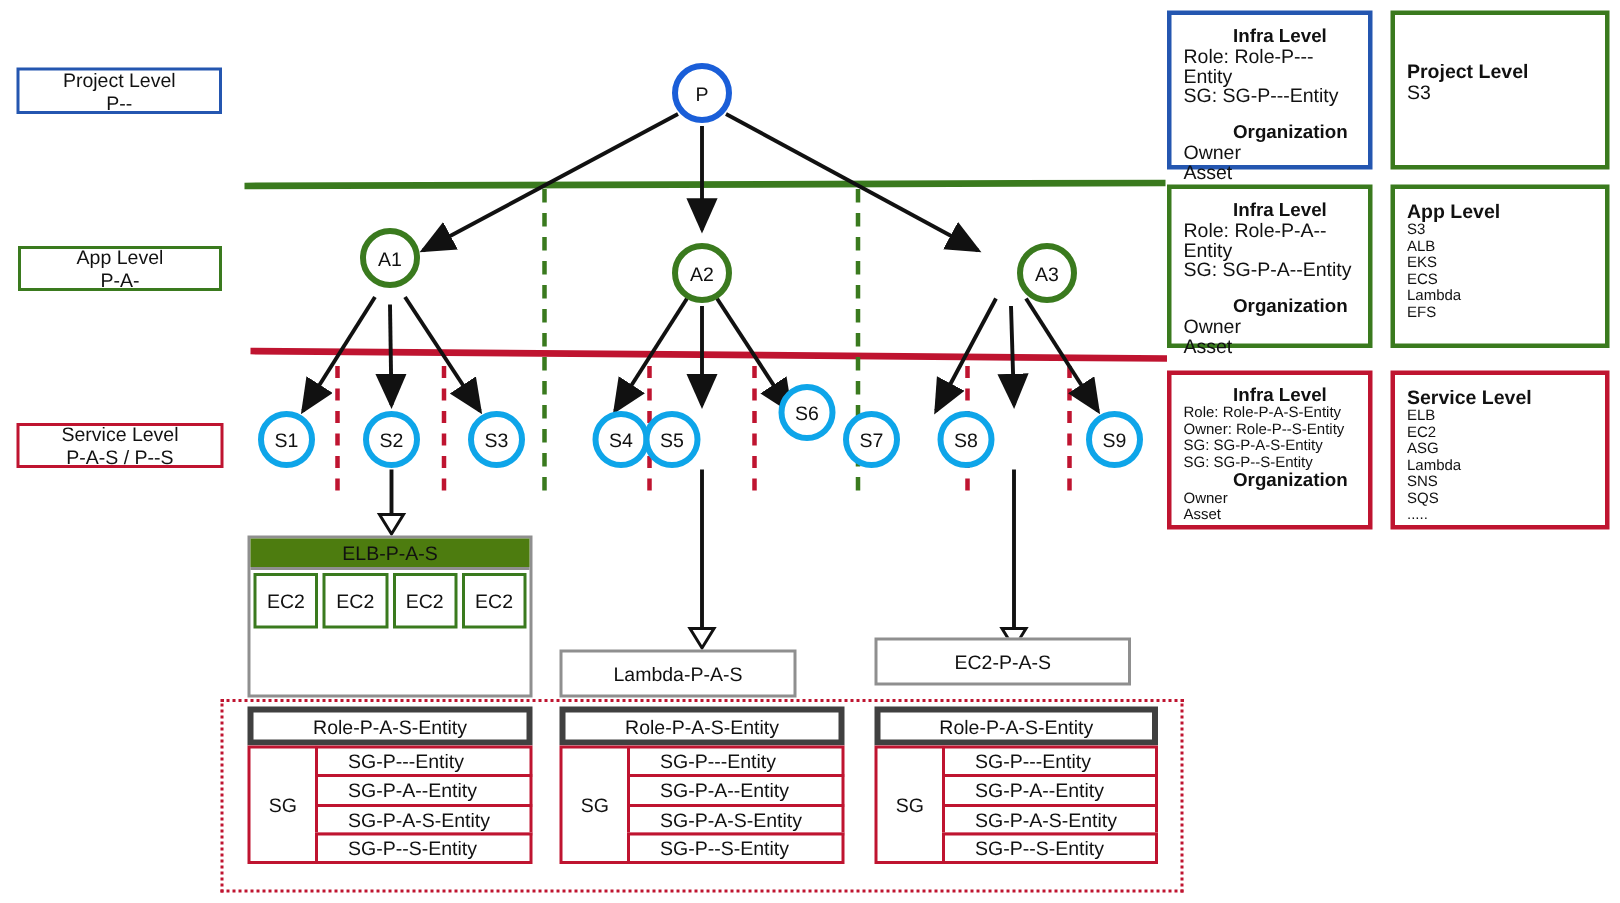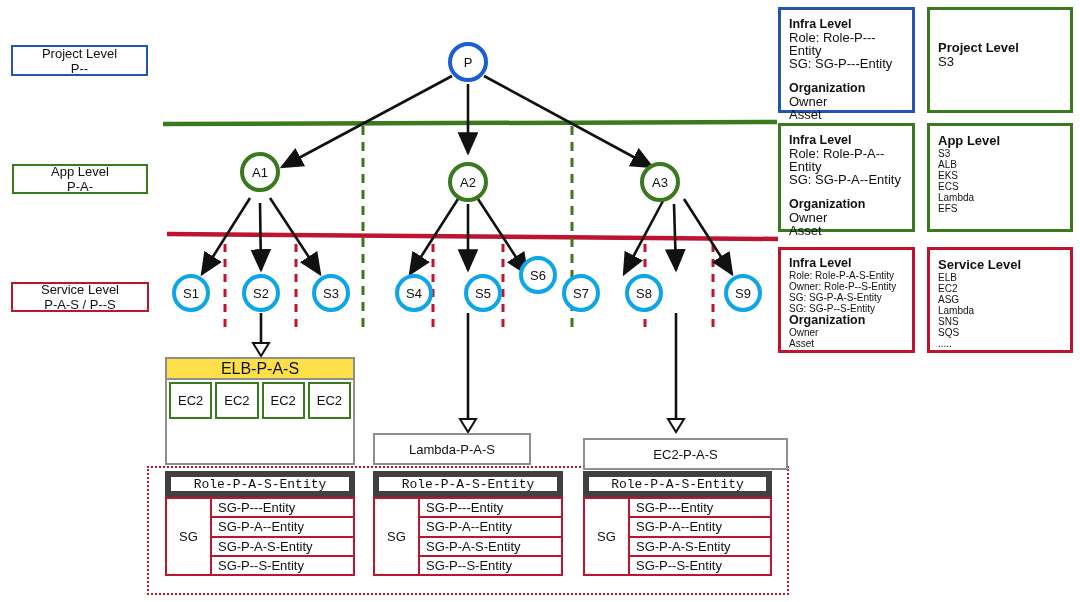--- a/index.html
+++ b/index.html
@@ -35,57 +35,57 @@
   .node-s { width: 38px; height: 38px; border: 4px solid #0ea5e9; }
 
   .dotted {
     position: absolute; left: 147px; top: 466px; width: 642px; height: 129px;
     border: 2px dotted #bf1430; z-index: 1;
   }
 
   .dwrap { position: absolute; border: 2px solid #8f8f8f; background: #fff; z-index: 2; }
   .drow {
     height: 19px; display: flex; align-items: center; justify-content: center;
-    font-size: 16px; background: #fde047;
+    font-size: 13px; background: #4d7c0f;
   }
   .drow + .drow, .ec2grid + .drow { border-top: 2px solid #8f8f8f; height: 21px; }
   .ec2grid {
     display: grid; grid-template-columns: repeat(4, 1fr); gap: 3px; padding: 2px;
     border-top: 2px solid #8f8f8f; height: 43px;
   }
   .ec2cell {
     border: 2px solid #3a7a1e; display: flex; align-items: center;
     justify-content: center; font-size: 13px;
   }
 
   .hdrbox {
     position: absolute; border: 2px solid #8f8f8f; background: #fff; display: flex;
     align-items: center; justify-content: center; font-size: 13px; z-index: 2;
   }
   .rolebox {
-    position: absolute; border: 6px solid #404040; background: #fff; display: flex;
-    align-items: center; justify-content: center; font-size: 13px; z-index: 2; font-family: Liberation Mono, monospace;
+    position: absolute; border: 4px solid #404040; background: #fff; display: flex;
+    align-items: center; justify-content: center; font-size: 13px; z-index: 2;
   }
   .sgtable { position: absolute; display: flex; z-index: 2; }
   .sgcell {
     width: 47px; border: 2px solid #bf1430; background: #fff; display: flex;
     align-items: center; justify-content: center; font-size: 13px;
   }
   .sgrows { display: flex; flex-direction: column; margin-left: -2px; flex: 1; }
   .sgrow {
     flex: 1; border: 2px solid #bf1430; background: #fff; display: flex;
-    align-items: center; padding-left: 6px; font-size: 13px; margin-top: -2px;
+    align-items: center; padding-left: 20px; font-size: 13px; margin-top: -2px;
   }
   .sgrow:first-child { margin-top: 0; }
 
   .lgbox { position: absolute; background: #fff; padding: 7px 8px; z-index: 3; }
   .b-blue  { border: 3px solid #2456b0; }
   .b-green { border: 3px solid #3a7a1e; }
   .b-red   { border: 3px solid #bf1430; }
-  .lg-h { font-size: 12.5px; font-weight: bold; line-height: 14px; }
+  .lg-h { font-size: 12.5px; font-weight: bold; line-height: 14px; margin-left: 33px; }
   .lg-t { font-size: 13px; line-height: 13px; }
   .lg-blank { height: 11px; }
   .lg-h2 { font-size: 13px; font-weight: bold; line-height: 15px; }
   .tight .lg-h { line-height: 13px; }
   .tight .lg-t { font-size: 10px; line-height: 11px; }
   .list .lg-t { font-size: 10px; line-height: 11px; }
   .pad-top { padding-top: 30px; }
 </style>
 </head>
 <body>
@@ -155,26 +155,26 @@
     <div>P-A-</div>
   </div>
   <div class="lvl-box lb-red" style="left:11px; top:282px; width:138px; height:30px">
     <div>Service Level</div>
     <div>P-A-S / P--S</div>
   </div>
 
   <div class="node node-p" style="left:448px; top:42px">P</div>
   <div class="node node-a" style="left:240px; top:152px">A1</div>
   <div class="node node-a" style="left:448px; top:162px">A2</div>
-  <div class="node node-a" style="left:640px; top:162px">A3</div>
+  <div class="node node-a" style="left:678px; top:162px">A3</div>
   <div class="node node-s" style="left:172px; top:274px">S1</div>
   <div class="node node-s" style="left:242px; top:274px">S2</div>
   <div class="node node-s" style="left:312px; top:274px">S3</div>
   <div class="node node-s" style="left:395px; top:274px">S4</div>
-  <div class="node node-s" style="left:464px; top:274px">S5</div>
+  <div class="node node-s" style="left:429px; top:274px">S5</div>
   <div class="node node-s" style="left:519px; top:256px">S6</div>
   <div class="node node-s" style="left:562px; top:274px">S7</div>
   <div class="node node-s" style="left:625px; top:274px">S8</div>
   <div class="node node-s" style="left:724px; top:274px">S9</div>
 
   <div class="dotted"></div>
 
   <div class="dwrap" style="left:165px; top:357px; width:190px; height:108px">
     <div class="drow">ELB-P-A-S</div>
     <div class="ec2grid">
@@ -200,21 +200,21 @@
   <div class="sgtable" style="left:373px; top:497px; width:190px; height:79px">
     <div class="sgcell">SG</div>
     <div class="sgrows">
       <div class="sgrow">SG-P---Entity</div>
       <div class="sgrow">SG-P-A--Entity</div>
       <div class="sgrow">SG-P-A-S-Entity</div>
       <div class="sgrow">SG-P--S-Entity</div>
     </div>
   </div>
 
-  <div class="hdrbox" style="left:583px; top:438px; width:205px; height:32px">EC2-P-A-S</div>
+  <div class="hdrbox" style="left:583px; top:425px; width:171px; height:32px">EC2-P-A-S</div>
   <div class="rolebox" style="left:583px; top:471px; width:189px; height:26px">Role-P-A-S-Entity</div>
   <div class="sgtable" style="left:583px; top:497px; width:189px; height:79px">
     <div class="sgcell">SG</div>
     <div class="sgrows">
       <div class="sgrow">SG-P---Entity</div>
       <div class="sgrow">SG-P-A--Entity</div>
       <div class="sgrow">SG-P-A-S-Entity</div>
       <div class="sgrow">SG-P--S-Entity</div>
     </div>
   </div>

